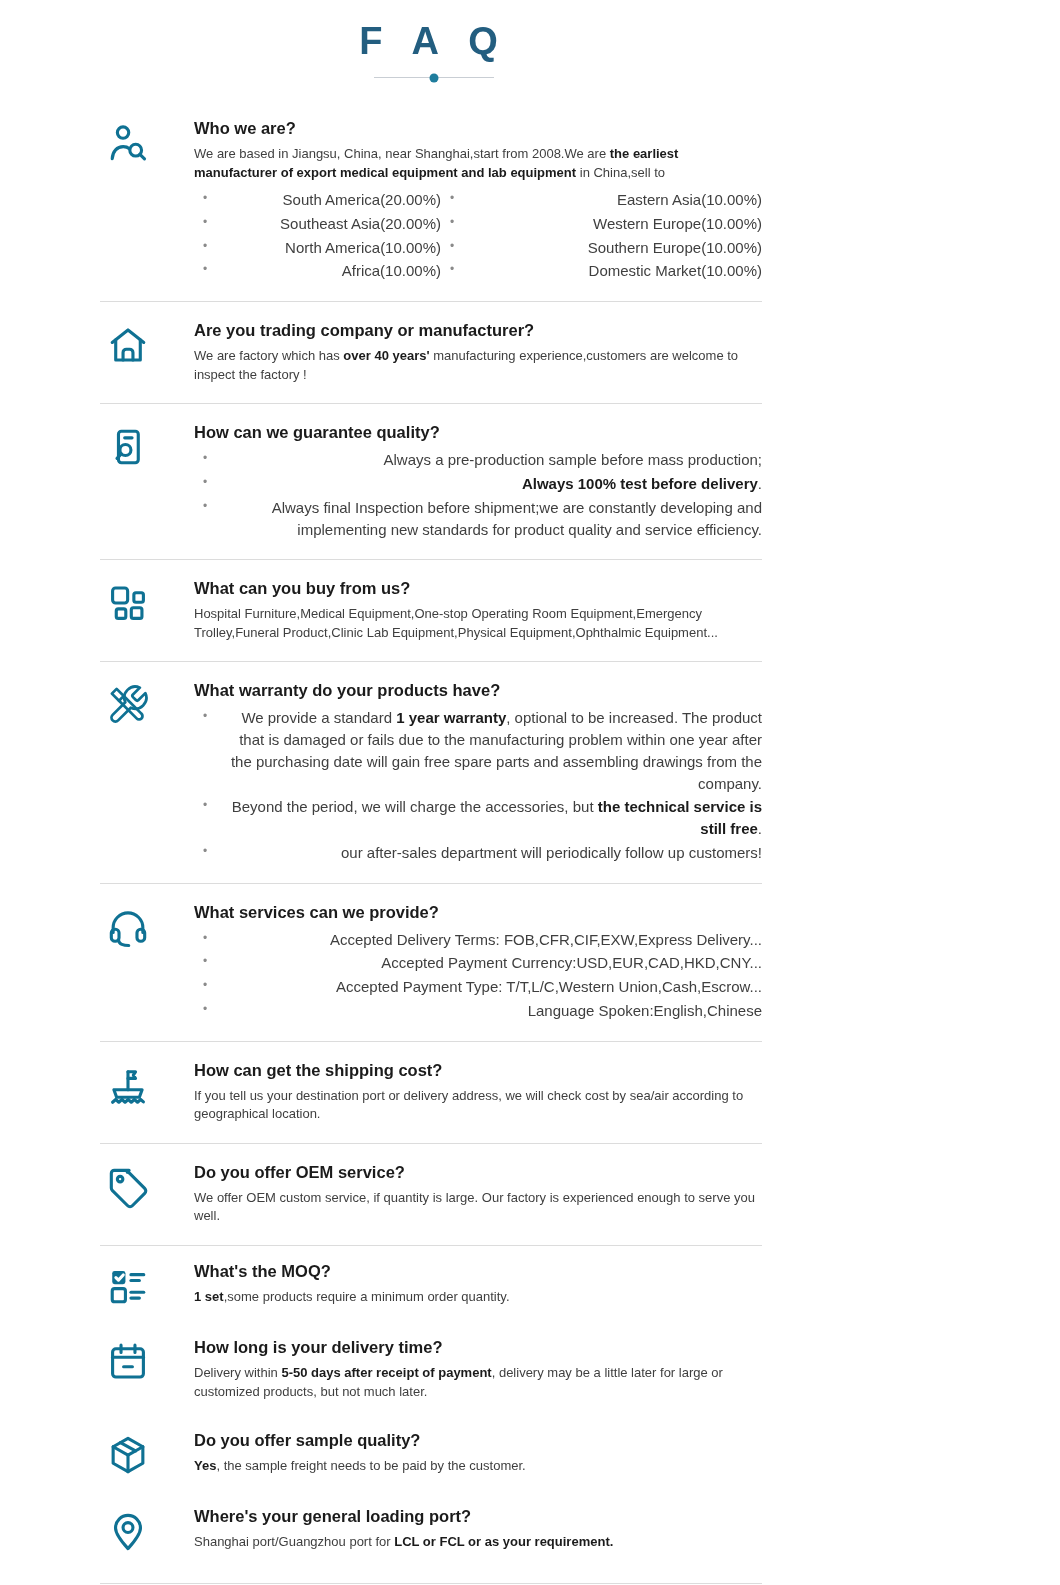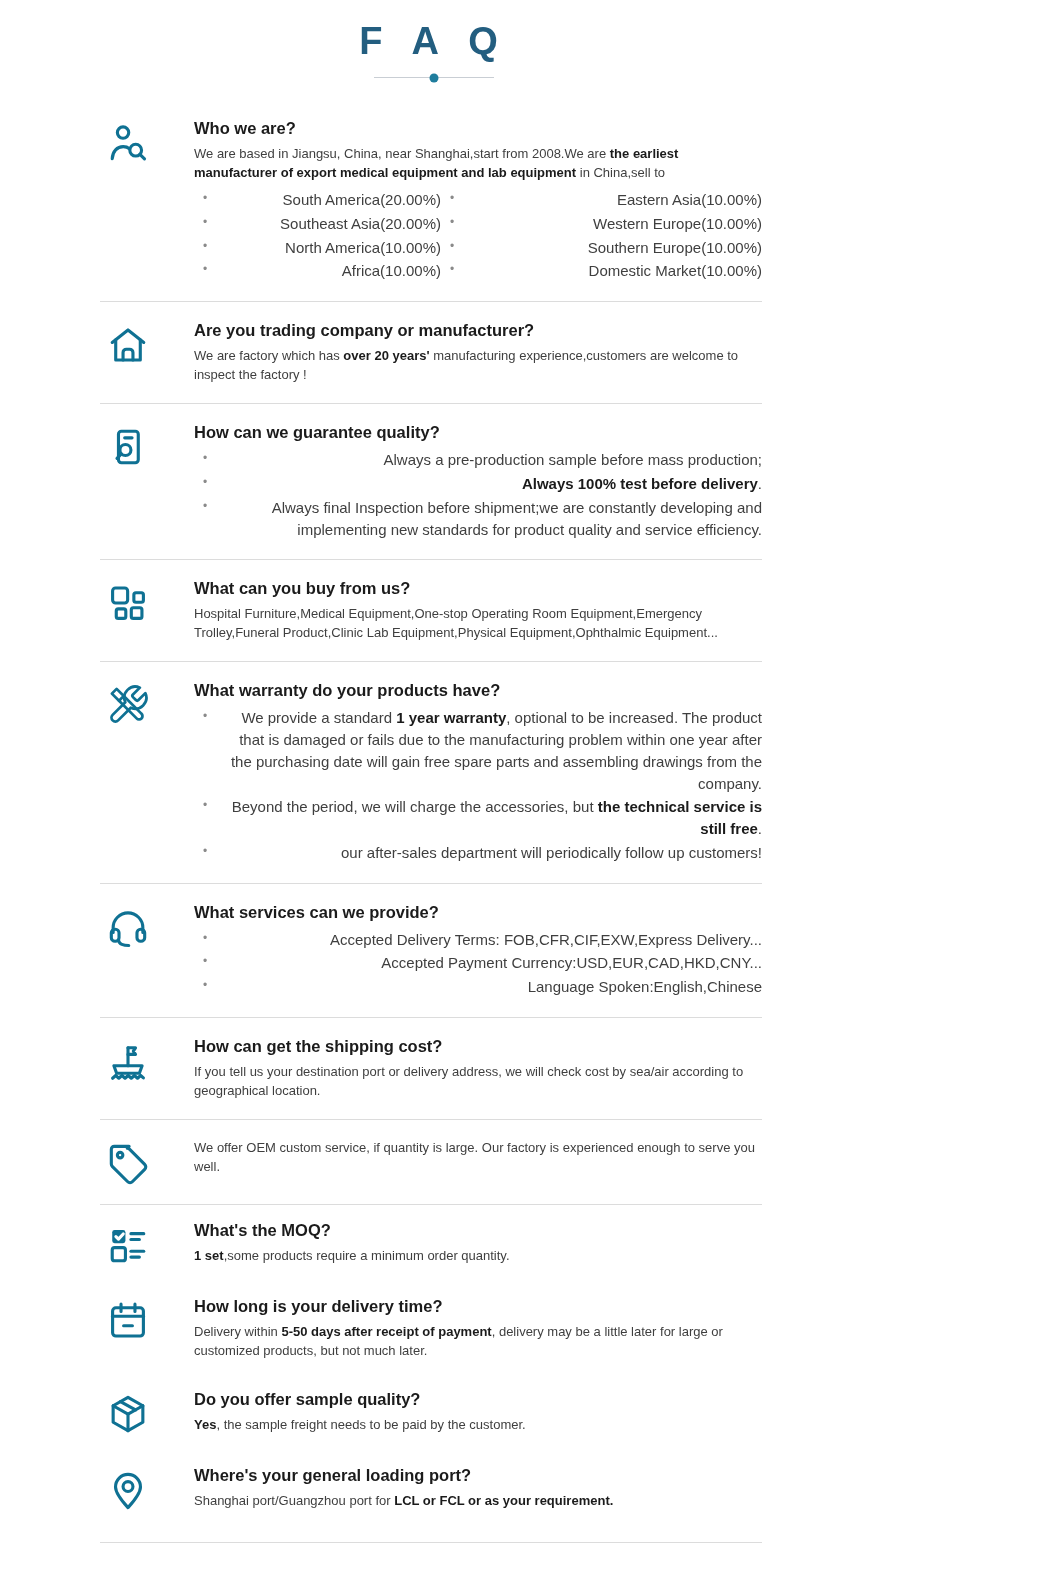--- a/index.html
+++ b/index.html
@@ -129,21 +129,21 @@
         <span class="icon">
           <svg viewBox="0 0 24 24">
               <path d="M3.4 10.6 12 3.8l8.6 6.8"></path>
               <path d="M5.3 9.2v11h13.4v-11"></path>
               <path d="M9.3 20.2v-4.1c0-1 .8-1.8 1.8-1.8h1.8c1 0 1.8.8 1.8 1.8v4.1"></path>
             </svg>
         </span>
       </div>
       <div class="content">
         <h3 class="question">Are you trading company or manufacturer?</h3>
-        <p class="answer"><span>We are factory which has </span><b>over 20 years'</b><span> manufacturing experience,customers are welcome to inspect the factory !</span></p>
+        <p class="answer"><span>We are factory which has </span><b>over 40 years'</b><span> manufacturing experience,customers are welcome to inspect the factory !</span></p>
       </div>
     </section>
 
     <section class="faq-section divided">
       <div class="icon-col">
         <span class="icon">
           <svg viewBox="0 0 24 24">
               <rect x="6.8" y="3.4" width="10.8" height="17.2" rx="1.6"></rect>
               <path d="M10.2 7h4"></path>
               <circle cx="10.6" cy="13.6" r="3"></circle>
@@ -207,20 +207,21 @@
               <rect x="16.9" y="13.2" width="4.2" height="6.6" rx="2"></rect>
               <path d="M12.4 22.1c-3 0-5.3-.9-5.3-2.3"></path>
             </svg>
         </span>
       </div>
       <div class="content">
         <h3 class="question">What services can we provide?</h3>
         <ul class="bullets">
           <li>Accepted Delivery Terms: FOB,CFR,CIF,EXW,Express Delivery...</li>
           <li>Accepted Payment Currency:USD,EUR,CAD,HKD,CNY...</li>
+          <li>Accepted Payment Type: T/T,L/C,Western Union,Cash,Escrow...</li>
           <li>Language Spoken:English,Chinese</li>
         </ul>
       </div>
     </section>
 
     <section class="faq-section divided">
       <div class="icon-col">
         <span class="icon">
           <svg viewBox="0 0 24 24">
               <path d="M4.3 14.6h15.4l-1.5 4.1H5.8z"></path>
@@ -239,20 +240,21 @@
     <section class="faq-section divided">
       <div class="icon-col">
         <span class="icon">
           <svg viewBox="0 0 24 24">
               <path d="M12.6 2.9H4.5c-.9 0-1.6.7-1.6 1.6v8.1c0 .4.2.9.5 1.2l8.3 8.3c.8.8 2 .8 2.8 0l6.6-6.6c.8-.8.8-2 0-2.8l-8.3-8.3c-.3-.3-.7-.5-1.2-.5z"></path>
               <circle cx="7.7" cy="7.7" r="1.5"></circle>
             </svg>
         </span>
       </div>
       <div class="content">
+        <h3 class="question">Do you offer OEM service?</h3>
         <p class="answer"><span>We offer OEM custom service, if quantity is large. Our factory is experienced enough to serve you well.</span></p>
       </div>
     </section>
 
     <section class="faq-section compact">
       <div class="icon-col">
         <span class="icon">
           <svg viewBox="0 0 24 24">
               <rect x="3.4" y="3.8" width="7.2" height="7.2" rx="1.3" fill="currentColor" stroke="none"></rect>
               <path d="M5.4 7.4l1.4 1.4 2.6-2.8" stroke="#ffffff"></path>

